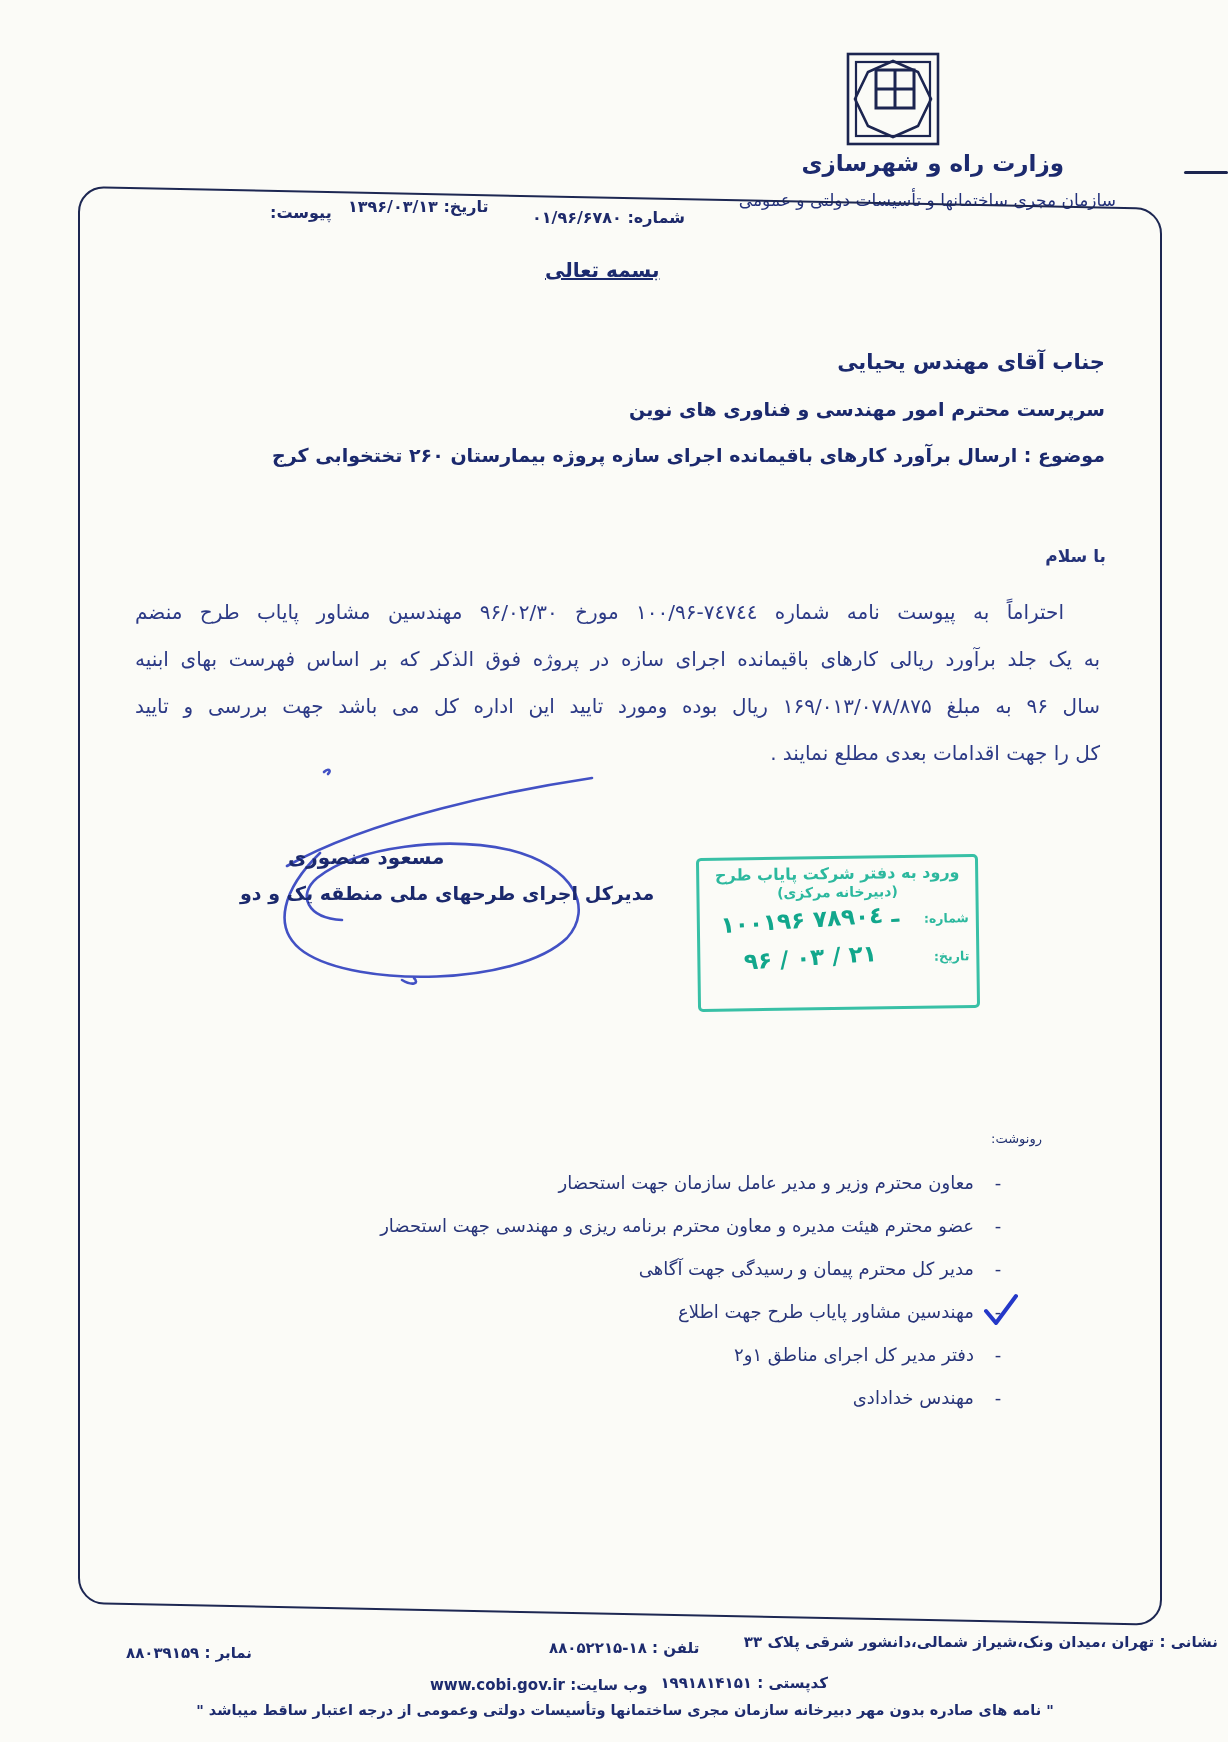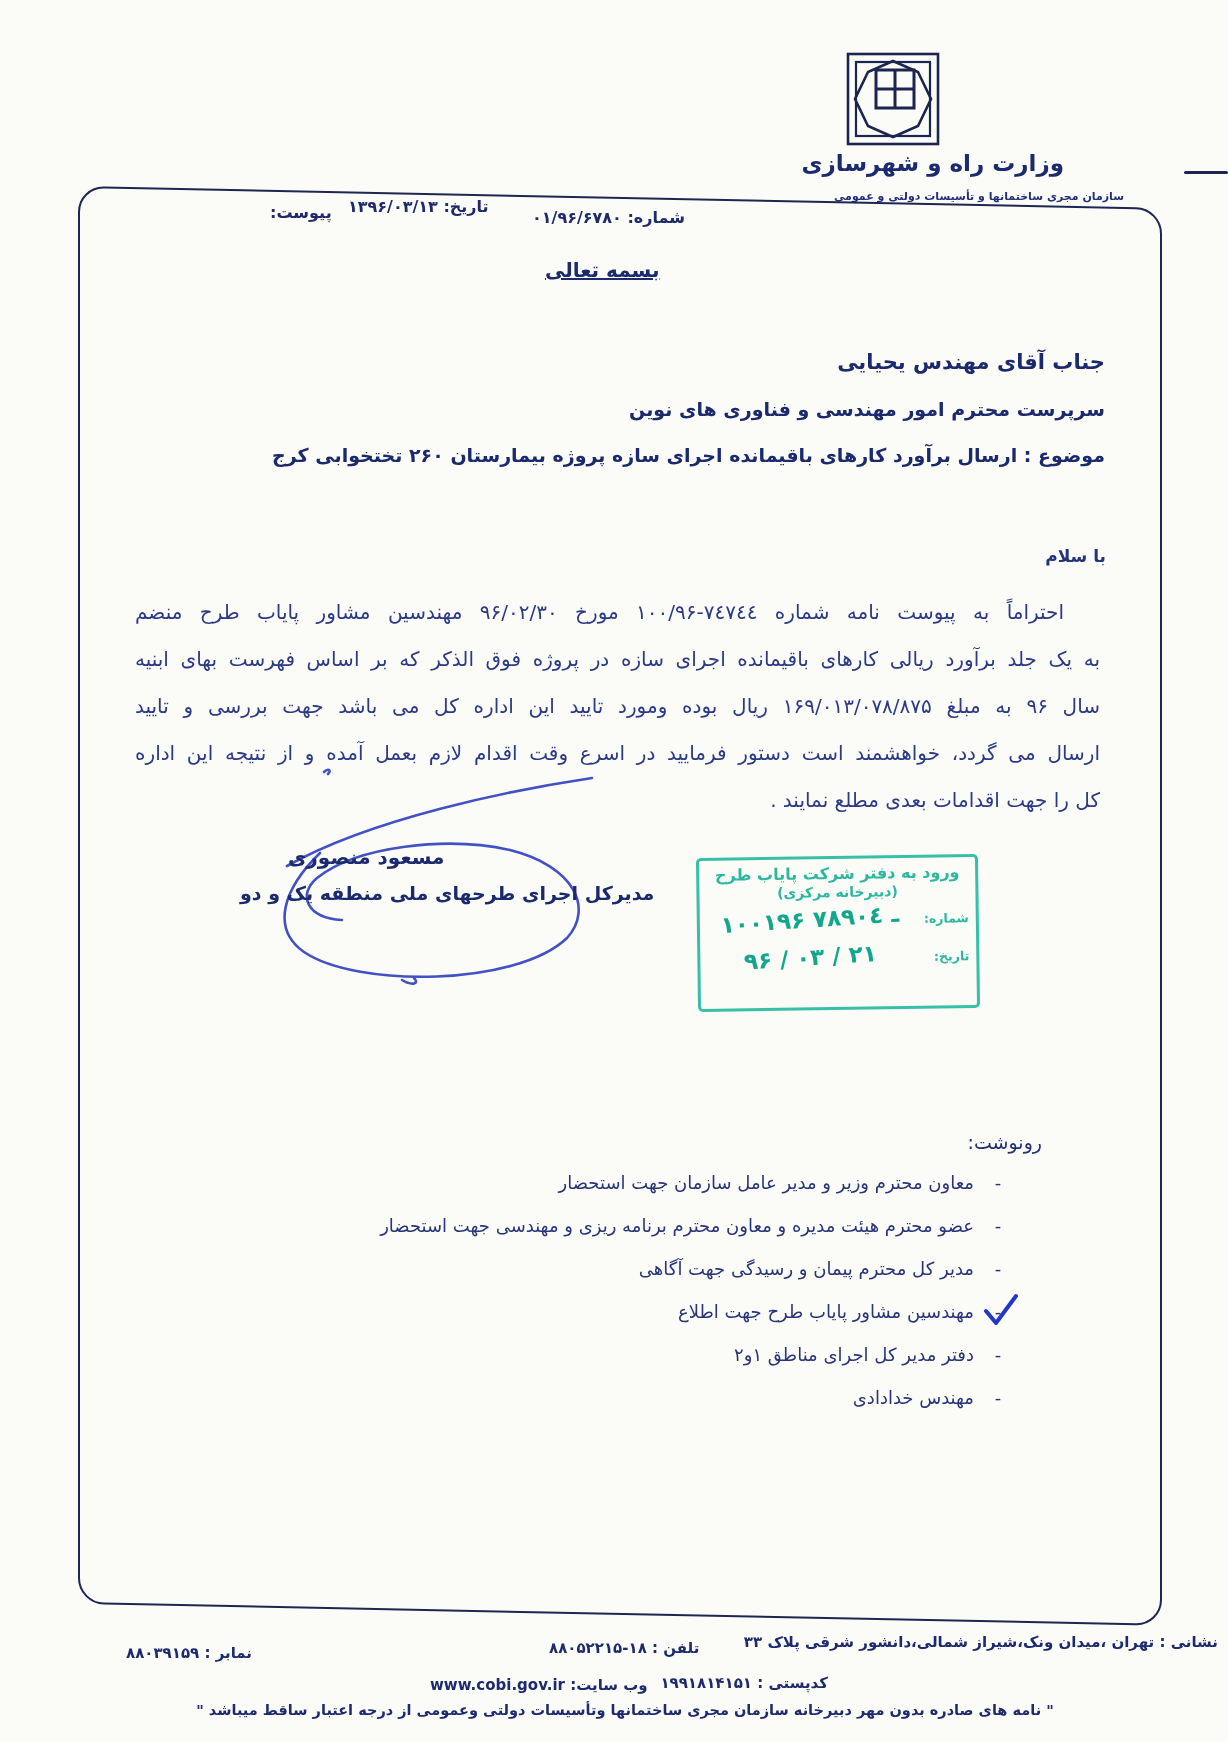--- a/index.html
+++ b/index.html
@@ -6,21 +6,21 @@
   body{
     width:1228px;height:1742px;position:relative;overflow:hidden;
     background:#fbfbf7;
     font-family:"DejaVu Sans","Liberation Sans",sans-serif;
     color:#27357e;
   }
   .abs{position:absolute;}
   
   .logo{left:846px;top:52px;width:94px;height:94px;}
   .ministry{right:164px;top:150px;font-size:23px;font-weight:bold;color:#1c2a6e;}
-  .org{right:104px;top:190px;font-size:11px;font-weight:bold;color:#22307a;}
+  .org{right:112px;top:190px;font-size:17px;font-weight:normal;color:#22307a;}
   .top-dash{right:0;top:171px;width:44px;height:3px;background:#1c2550;border-radius:2px;}
   
   .frame{
     left:78px;top:186px;width:1080px;height:1414px;
     border:2.5px solid #1d2752;border-radius:26px;
     transform:skewY(1.15deg);transform-origin:0 0;
     pointer-events:none;
   }
   .field{font-weight:bold;color:#1e2a6b;font-size:16px;direction:rtl;white-space:nowrap;}
   .f-number{left:500px;top:208px;margin-left:32px;}
@@ -47,21 +47,21 @@
     border:3px solid #38c0a6;border-radius:5px;padding:5px 7px 4px;
     color:#2cb89e;transform:rotate(-0.8deg);background:rgba(255,255,255,0);
   }
   .stamp-title{text-align:center;font-size:16px;font-weight:bold;white-space:nowrap;}
   .stamp-sub{text-align:center;font-size:14px;font-weight:bold;margin-top:1px;}
   .stamp-row{display:flex;direction:rtl;align-items:center;height:38px;}
   .stamp-label{width:56px;font-size:12.5px;font-weight:bold;flex:none;}
   .stamp-hand{flex:1;text-align:center;font-size:23px;font-weight:bold;color:#12a78c;
     transform:rotate(-3deg);letter-spacing:1px;white-space:nowrap;}
   
-  .cc-label{right:186px;top:1131px;font-size:19px;color:#203070;}
+  .cc-label{right:186px;top:1131px;font-size:13px;color:#203070;}
   .cc-rows{right:222px;top:1172px;width:620px;}
   .cc-row{position:absolute;right:0;display:flex;direction:rtl;align-items:flex-start;
     font-size:18px;color:#283579;white-space:nowrap;}
   .cc-dash{width:16px;text-align:center;margin-left:16px;flex:none;}
   .cc-check{position:absolute;right:-14px;top:-8px;width:38px;height:34px;}
   
   .foot{font-weight:bold;color:#1d2b6e;white-space:nowrap;direction:rtl;}
   .addr{right:10px;top:1633px;font-size:15px;}
   .phone{left:520px;top:1639px;font-size:15px;margin-left:29px;}
   .fax{left:126px;top:1644px;font-size:15px;}
@@ -107,21 +107,20 @@
 <div class="abs rcpt rcpt-name">جناب آقای مهندس یحیایی</div>
 <div class="abs rcpt rcpt-title">سرپرست محترم امور مهندسی و فناوری های نوین</div>
 <div class="abs rcpt rcpt-subject">موضوع : ارسال برآورد کارهای باقیمانده اجرای سازه پروژه بیمارستان ۲۶۰ تختخوابی کرج</div>
 
 <div class="abs salutation">با سلام</div>
 
 <div class="abs body">
   <div class="body-line">احتراماً به پیوست نامه شماره ⁦۱۰۰/۹۶-۷٤۷٤٤⁩ مورخ ۹۶/۰۲/۳۰ مهندسین مشاور پایاب طرح منضم</div>
   <div class="body-line">به یک جلد برآورد ریالی کارهای باقیمانده اجرای سازه در پروژه فوق الذکر که بر اساس فهرست بهای ابنیه</div>
   <div class="body-line">سال ۹۶ به مبلغ ۱۶۹/۰۱۳/۰۷۸/۸۷۵ ریال بوده ومورد تایید این اداره کل می باشد جهت بررسی و تایید</div>
-  <div class="body-line">ارسال می گردد، خواهشمند است دستور فرمایید در اسرع وقت اقدام لازم بعمل آمده و از نتیجه این اداره</div>
   <div class="body-line">کل را جهت اقدامات بعدی مطلع نمایند .</div>
 </div>
 
 <div class="abs sig-scrawl">
   <svg width="345" height="245" viewBox="0 0 345 245">
     <g fill="none" stroke="#2f3fbf" stroke-width="2.6" stroke-linecap="round" opacity="0.9">
       <path d="M62 24 C 66 20 70 22 66 26"></path>
       <path d="M25 118 C 110 70 250 42 330 30"></path>
       <path d="M58 105 C 22 140 8 180 42 204 C 95 240 255 238 305 190 C 332 160 312 118 248 102 C 185 88 95 98 55 130 C 35 147 45 170 80 172"></path>
       <path d="M140 232 C 150 238 158 236 152 230"></path>

